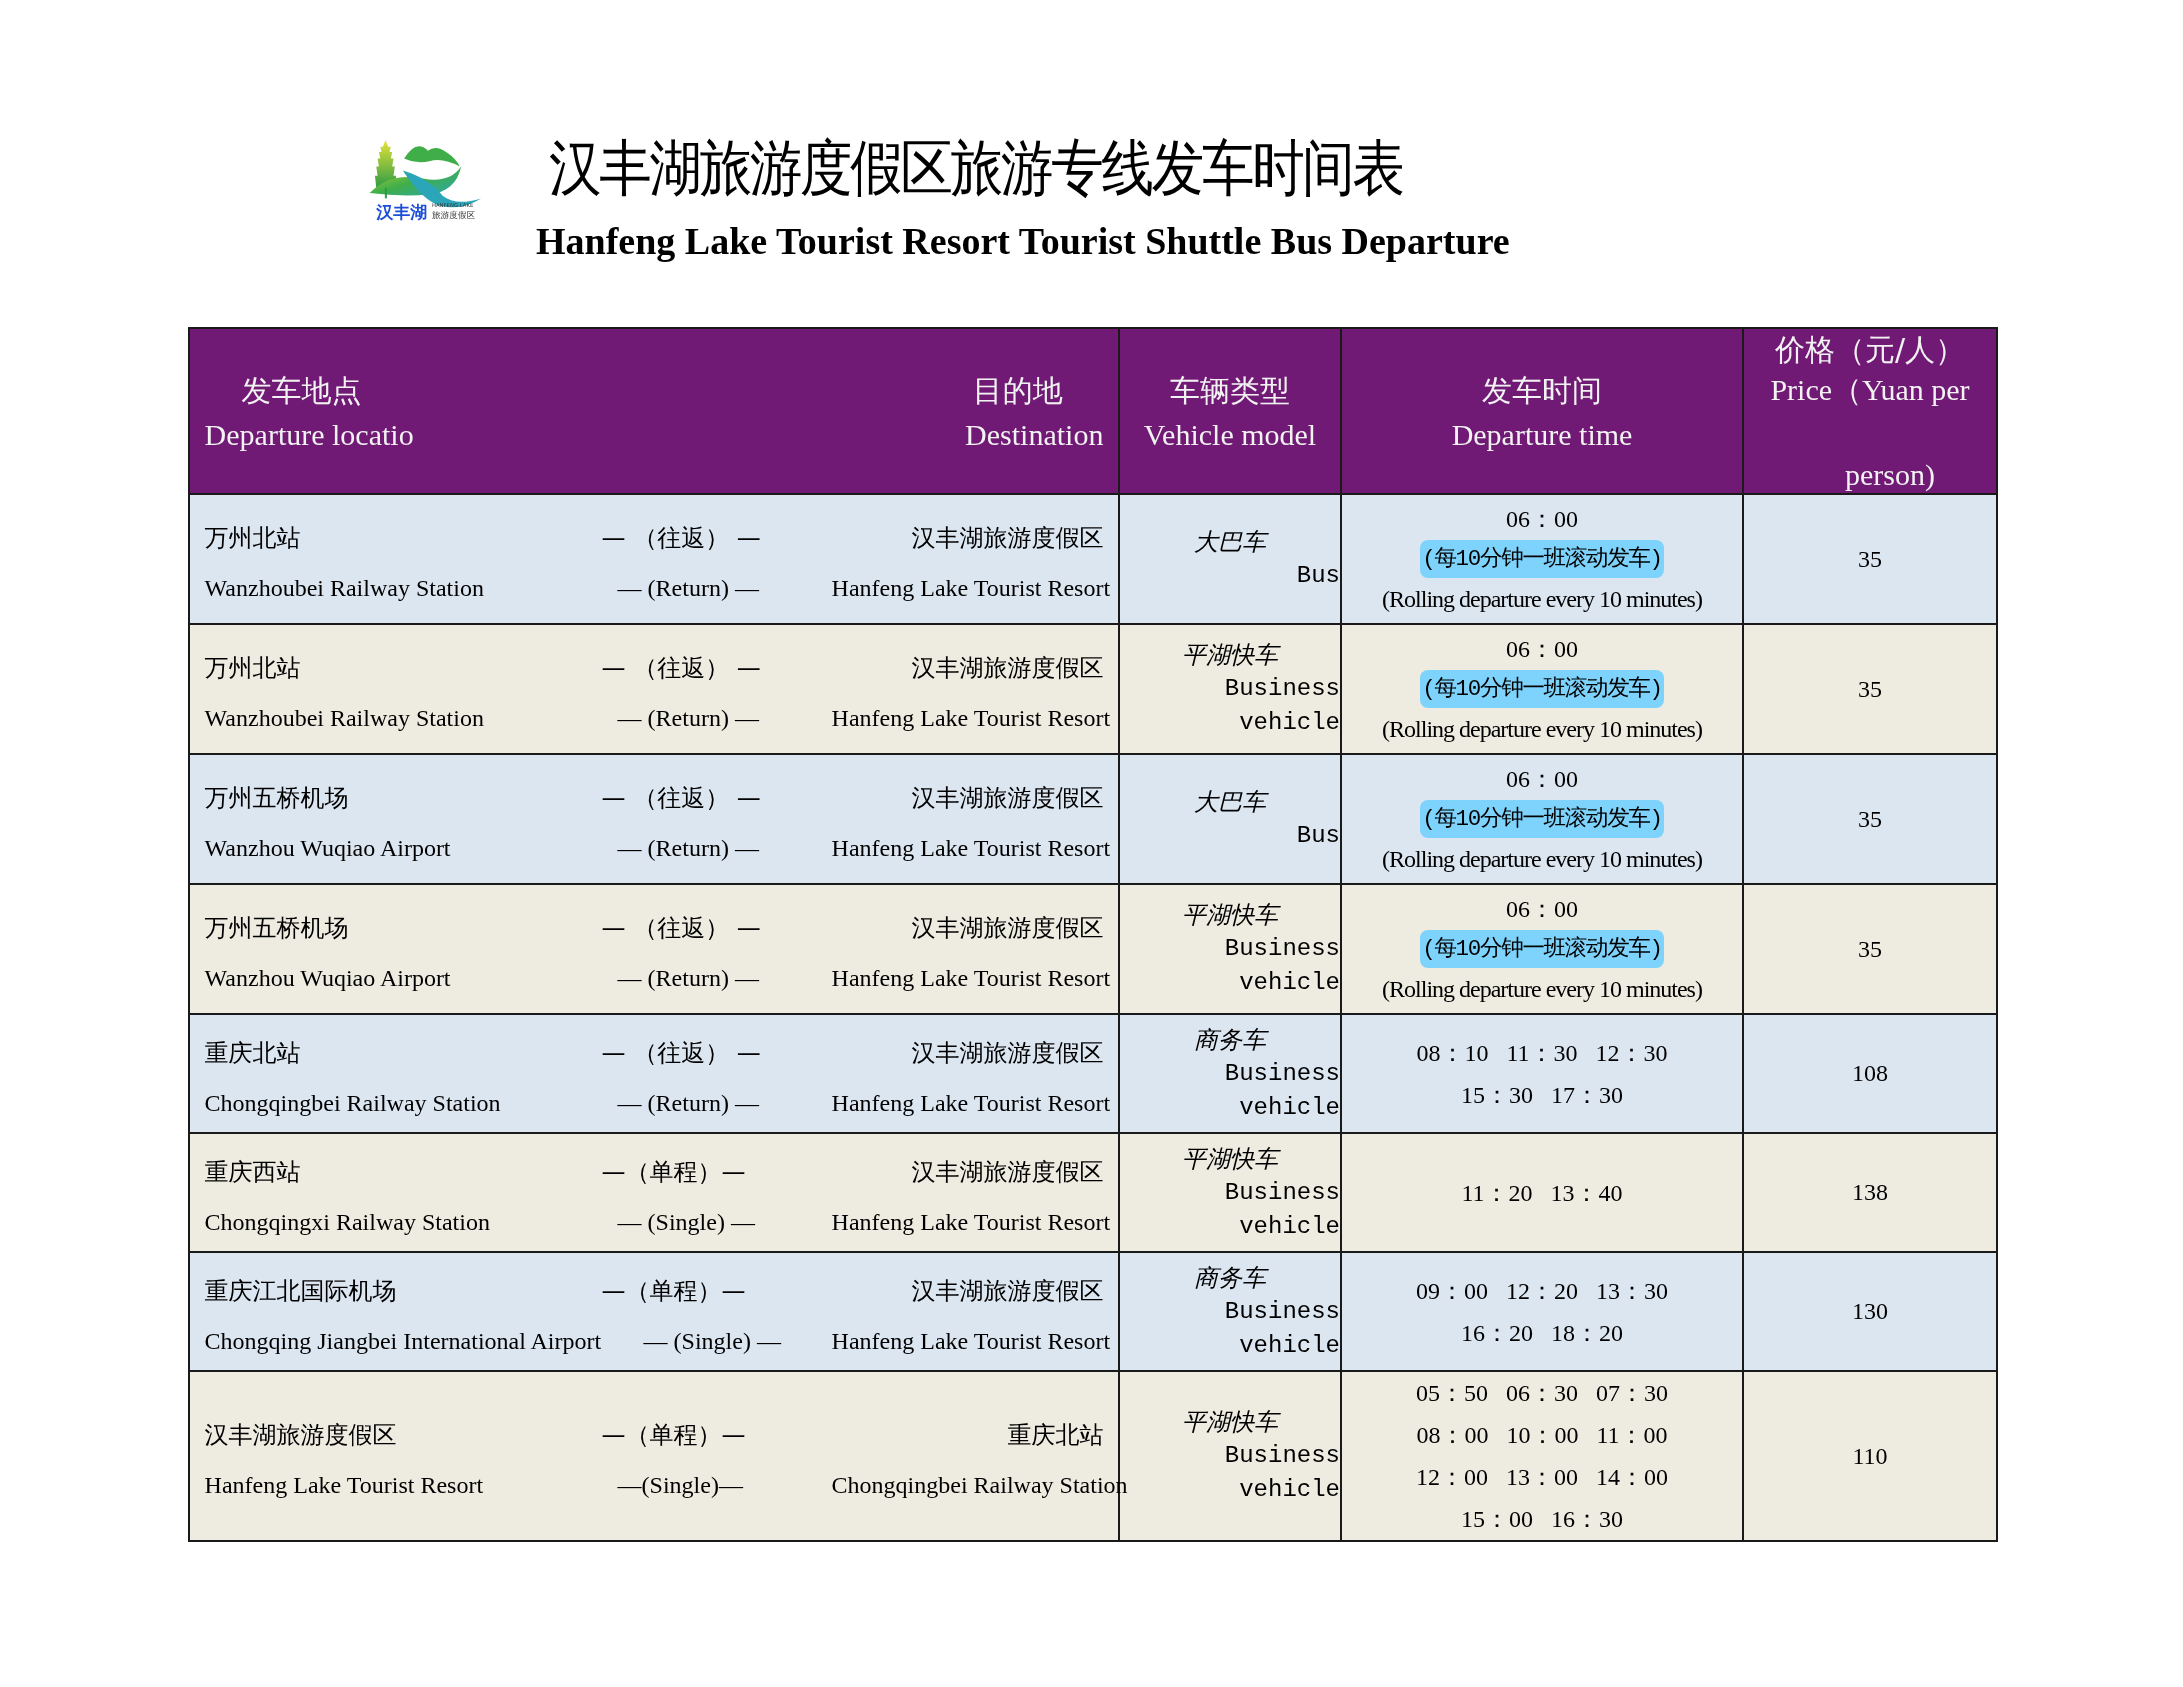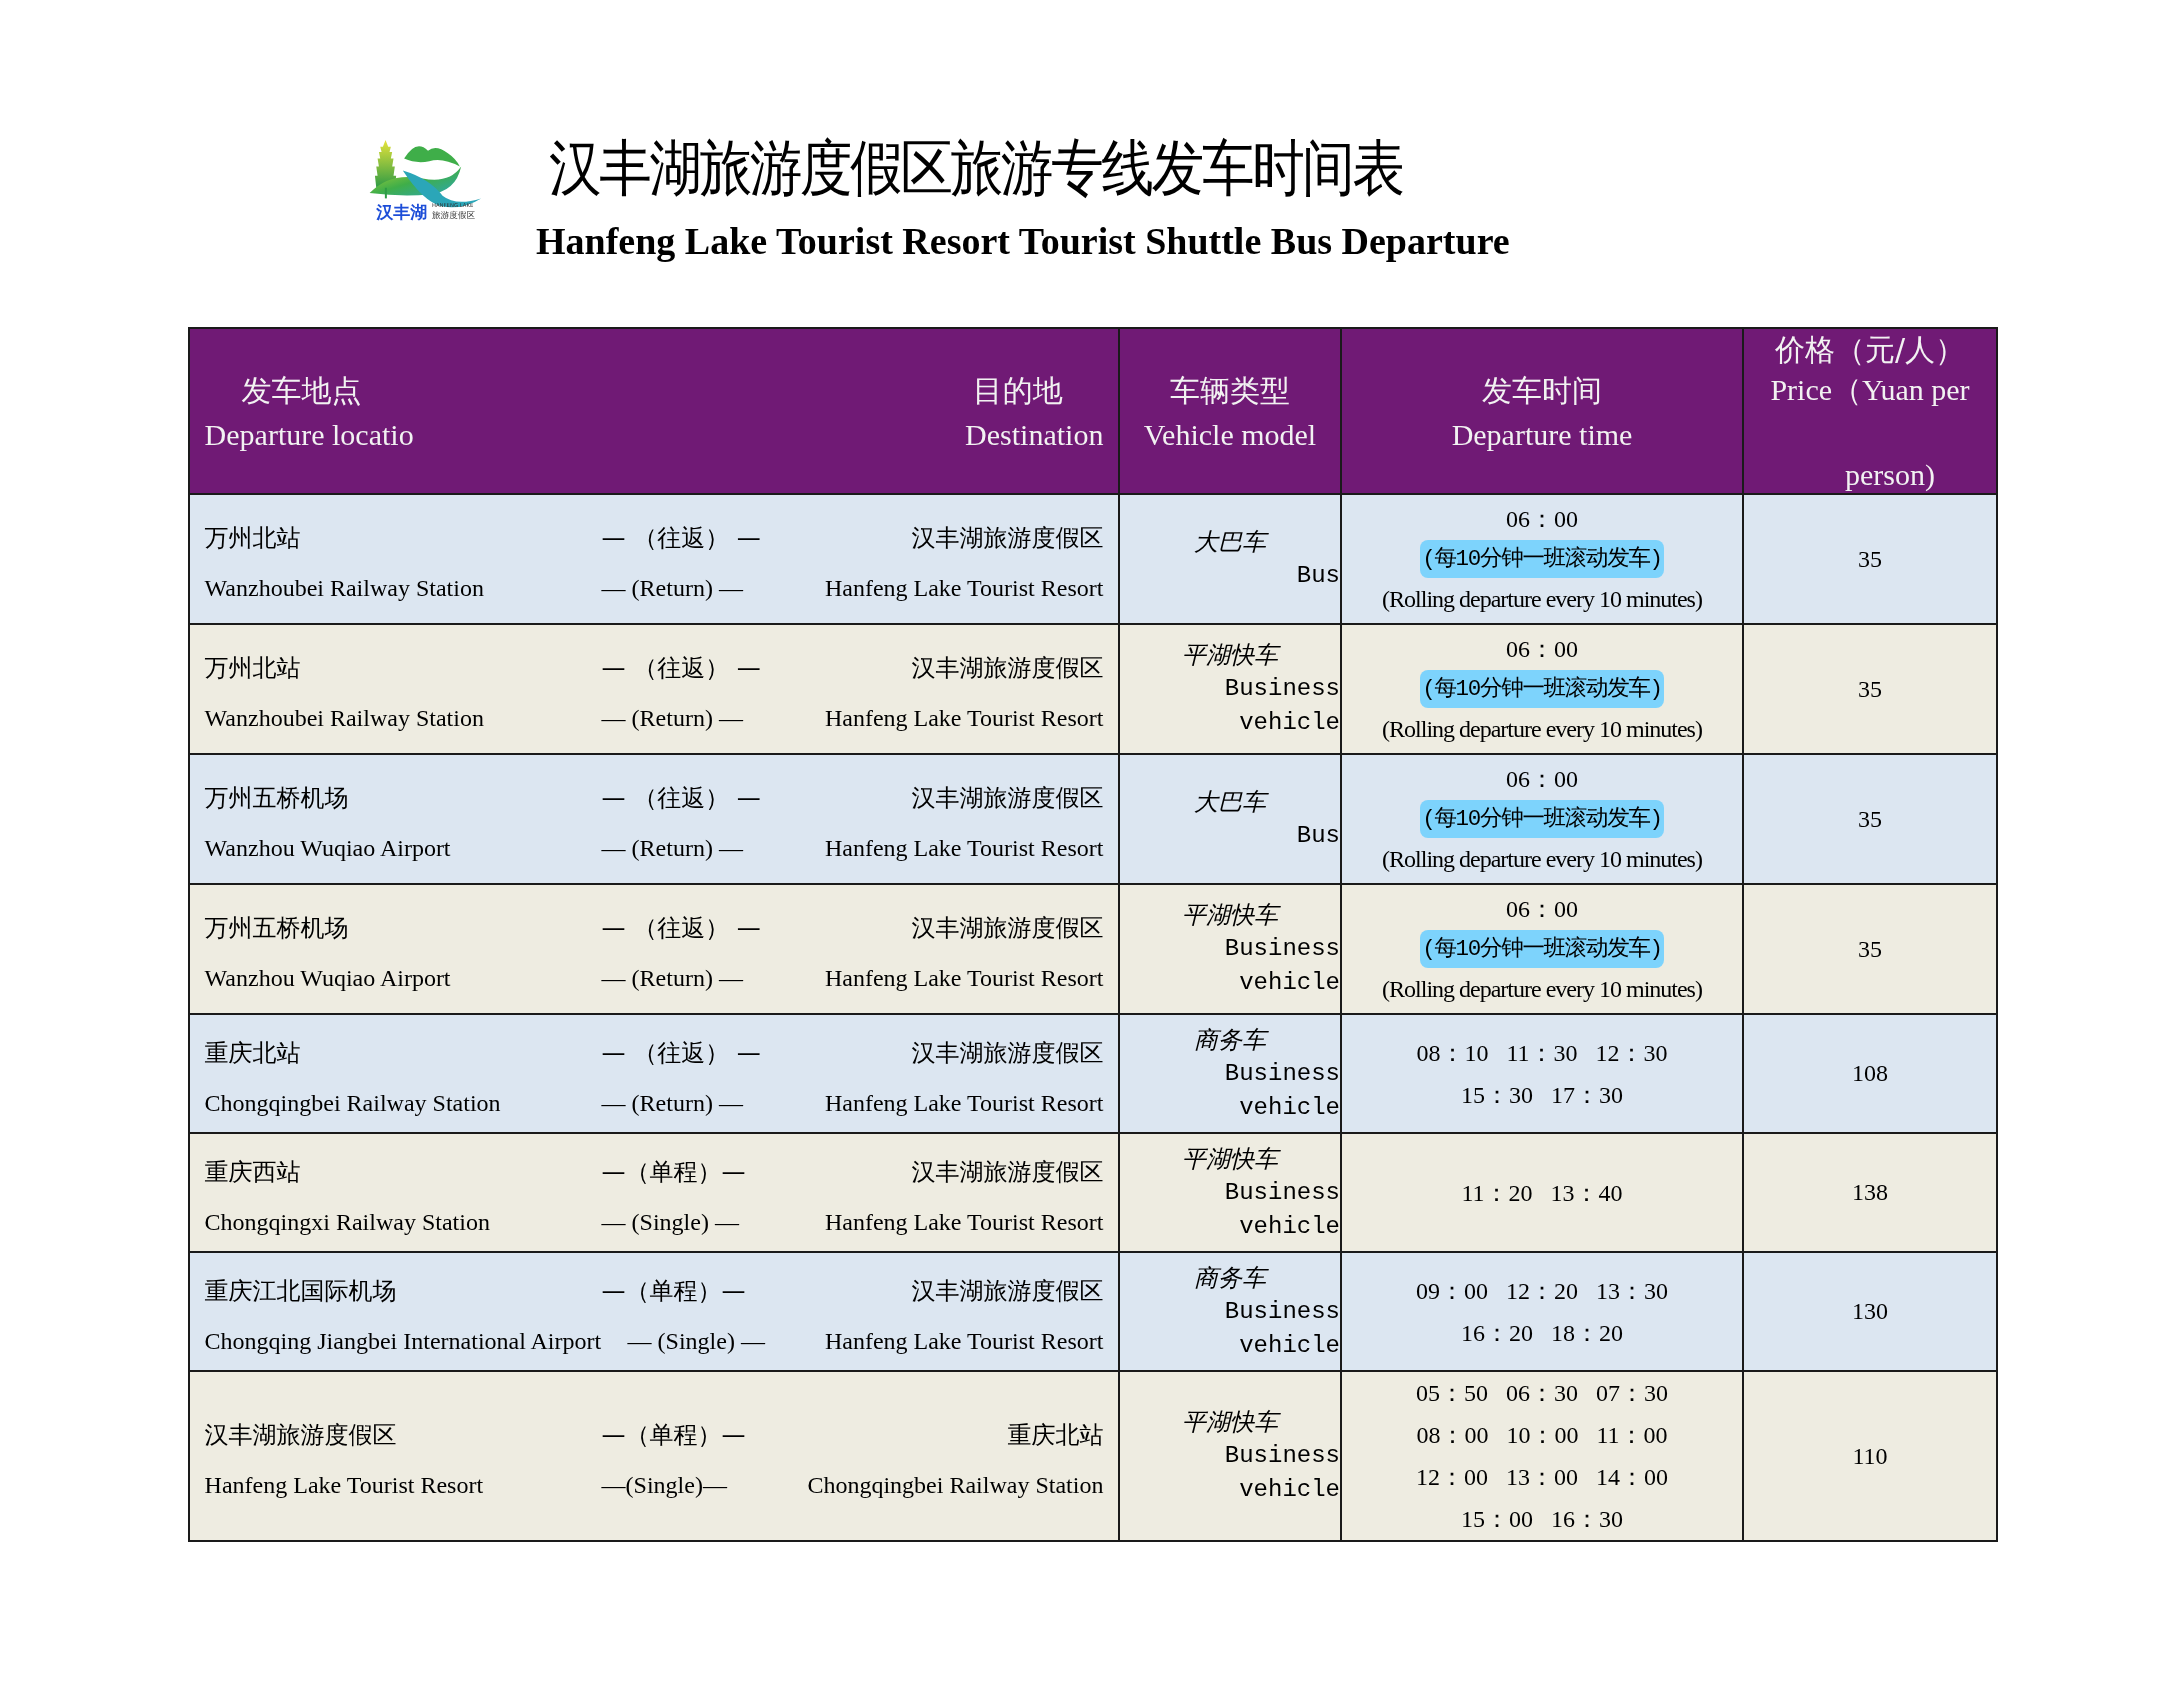--- a/index.html
+++ b/index.html
@@ -18,21 +18,21 @@
   table.sched td, table.sched th { border: 2.6px solid #1a1a1a; padding: 0; vertical-align: middle; }
   table.sched th { background: #701a75; color: #f2f2f2; font-weight: normal; height: 131px; }
   tr.row-blue td { background: #dce6f1; }
   tr.row-beige td { background: #eeece1; }
 
   .hdr-cn { font-family: "DejaVu Sans", sans-serif; font-size: 30px; line-height: 48px; display: block; }
   .hdr-en { font-family: "Liberation Serif", serif; font-size: 30px; line-height: 40px; display: block; }
   .route-line { display: flex; justify-content: space-between; align-items: center;
                 padding: 0 14.6px 0 14.6px; white-space: nowrap; margin-top: 8px; }
   .route-line.cn { font-family: "DejaVu Sans", sans-serif; font-size: 24px; line-height: 42px; }
-  .route-line.en { font-family: "Liberation Serif", serif; font-size: 24px; line-height: 42px; }
+  .route-line.en { font-family: "Liberation Serif", serif; font-size: 24px; line-height: 42px; gap: 16px; }
   .route-line span.origin { flex: 0 0 397px; text-align: left; }
   .route-line span.mid { flex: 0 0 198px; text-align: left; }
   .route-line span.dest { flex: 1 1 auto; text-align: right; }
 
   .veh { text-align: center; }
   .veh .cn { font-family: "DejaVu Sans", sans-serif; font-size: 24px; line-height: 34px; display: block; font-style: italic; }
   .veh .en { font-family: Liberation Mono, monospace; font-size: 24px; line-height: 34px; display: block; text-align: right; }
 
   .times { text-align: center; font-family: "Liberation Serif", serif; font-size: 24px; }
   .times .tline { display: block; line-height: 42px; white-space: pre; }

